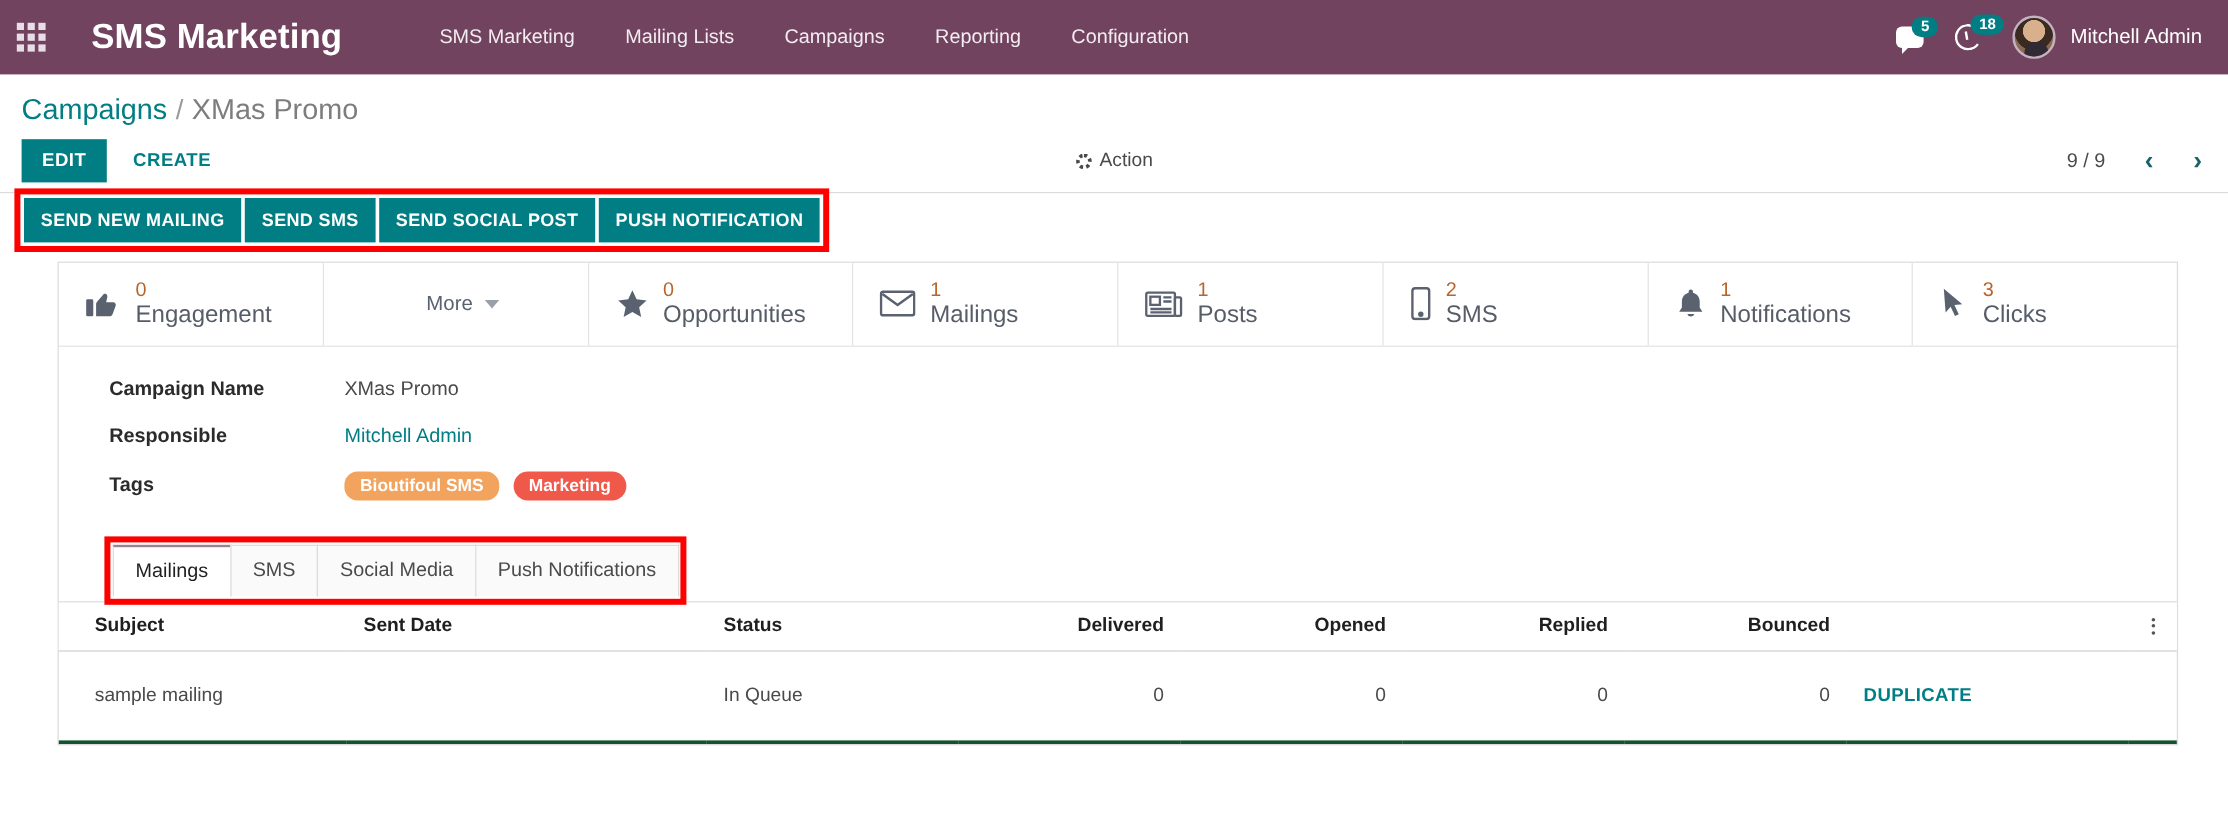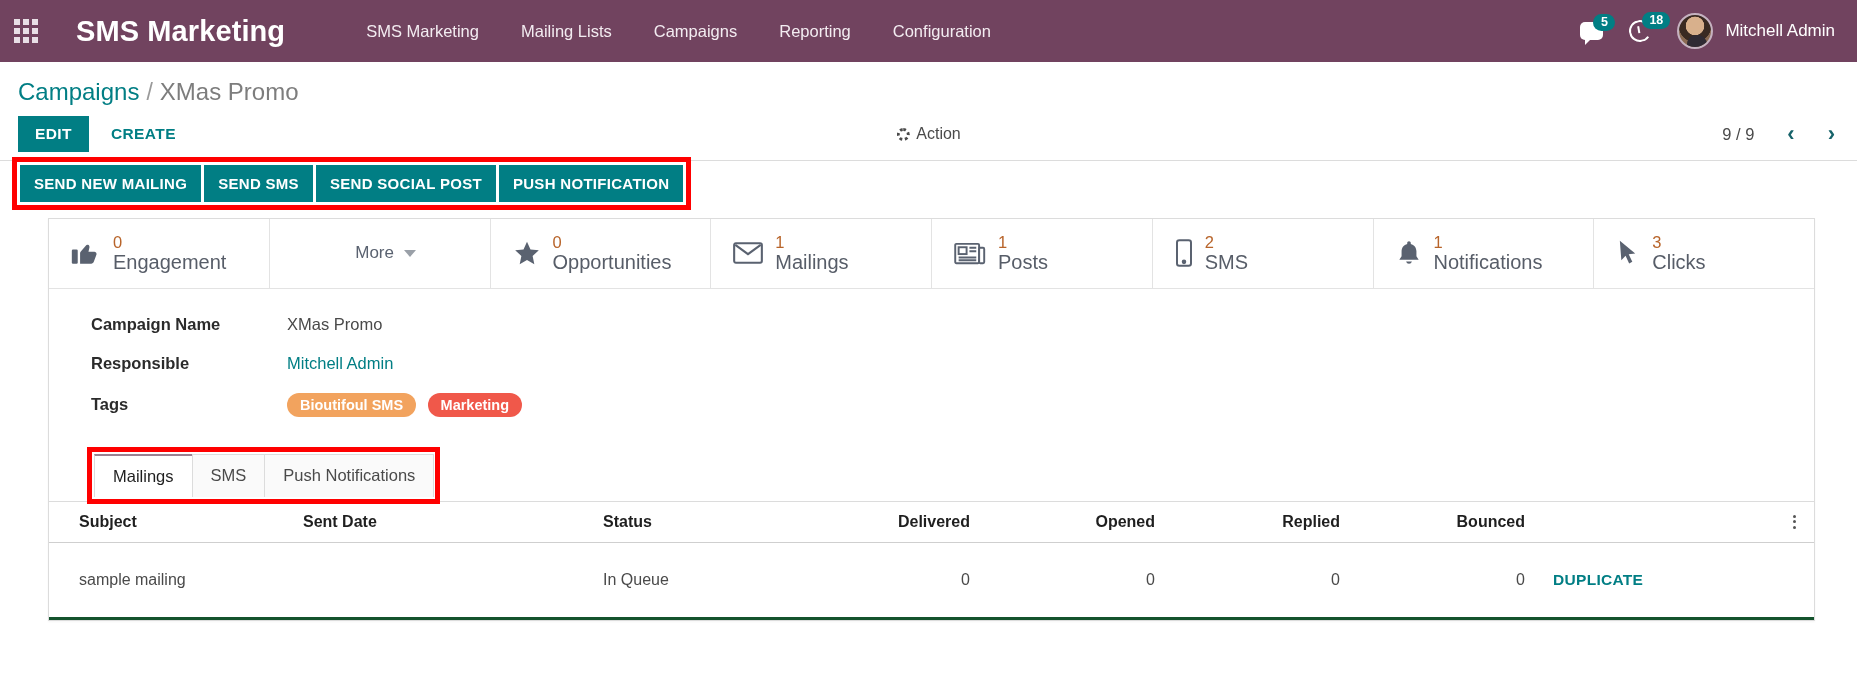--- a/index.html
+++ b/index.html
@@ -415,30 +415,31 @@
       <span class="field-lbl">Campaign Name</span>
       <span class="field-val">XMas Promo</span>
     </div>
     <div class="field-row">
       <span class="field-lbl">Responsible</span>
       <span class="field-val link">Mitchell Admin</span>
     </div>
     <div class="field-row">
       <span class="field-lbl">Tags</span>
       <span>
-        <span class="tag" id="tag0" style="background: rgb(242, 163, 94);">Bioutifoul SMS</span>
+        <span class="tag" id="tag0" style="background: rgb(242, 163, 94); border-radius: 11px;">Bioutifoul SMS</span>
         <span class="tag" id="tag1" style="background: rgb(240, 88, 74);">Marketing</span>
       </span>
     </div>
   </div>
 
   <div class="tabs-zone">
     <div class="redbox-tabs">
       <div class="tab active">Mailings</div>
       <div class="tab">SMS</div>
+      <div class="tab">Social Media</div>
       <div class="tab">Push Notifications</div>
     </div>
   </div>
 
   <table class="list">
     <thead>
       <tr>
         <th class="col-subject">Subject</th>
         <th class="col-sent">Sent Date</th>
         <th class="col-status">Status</th>

